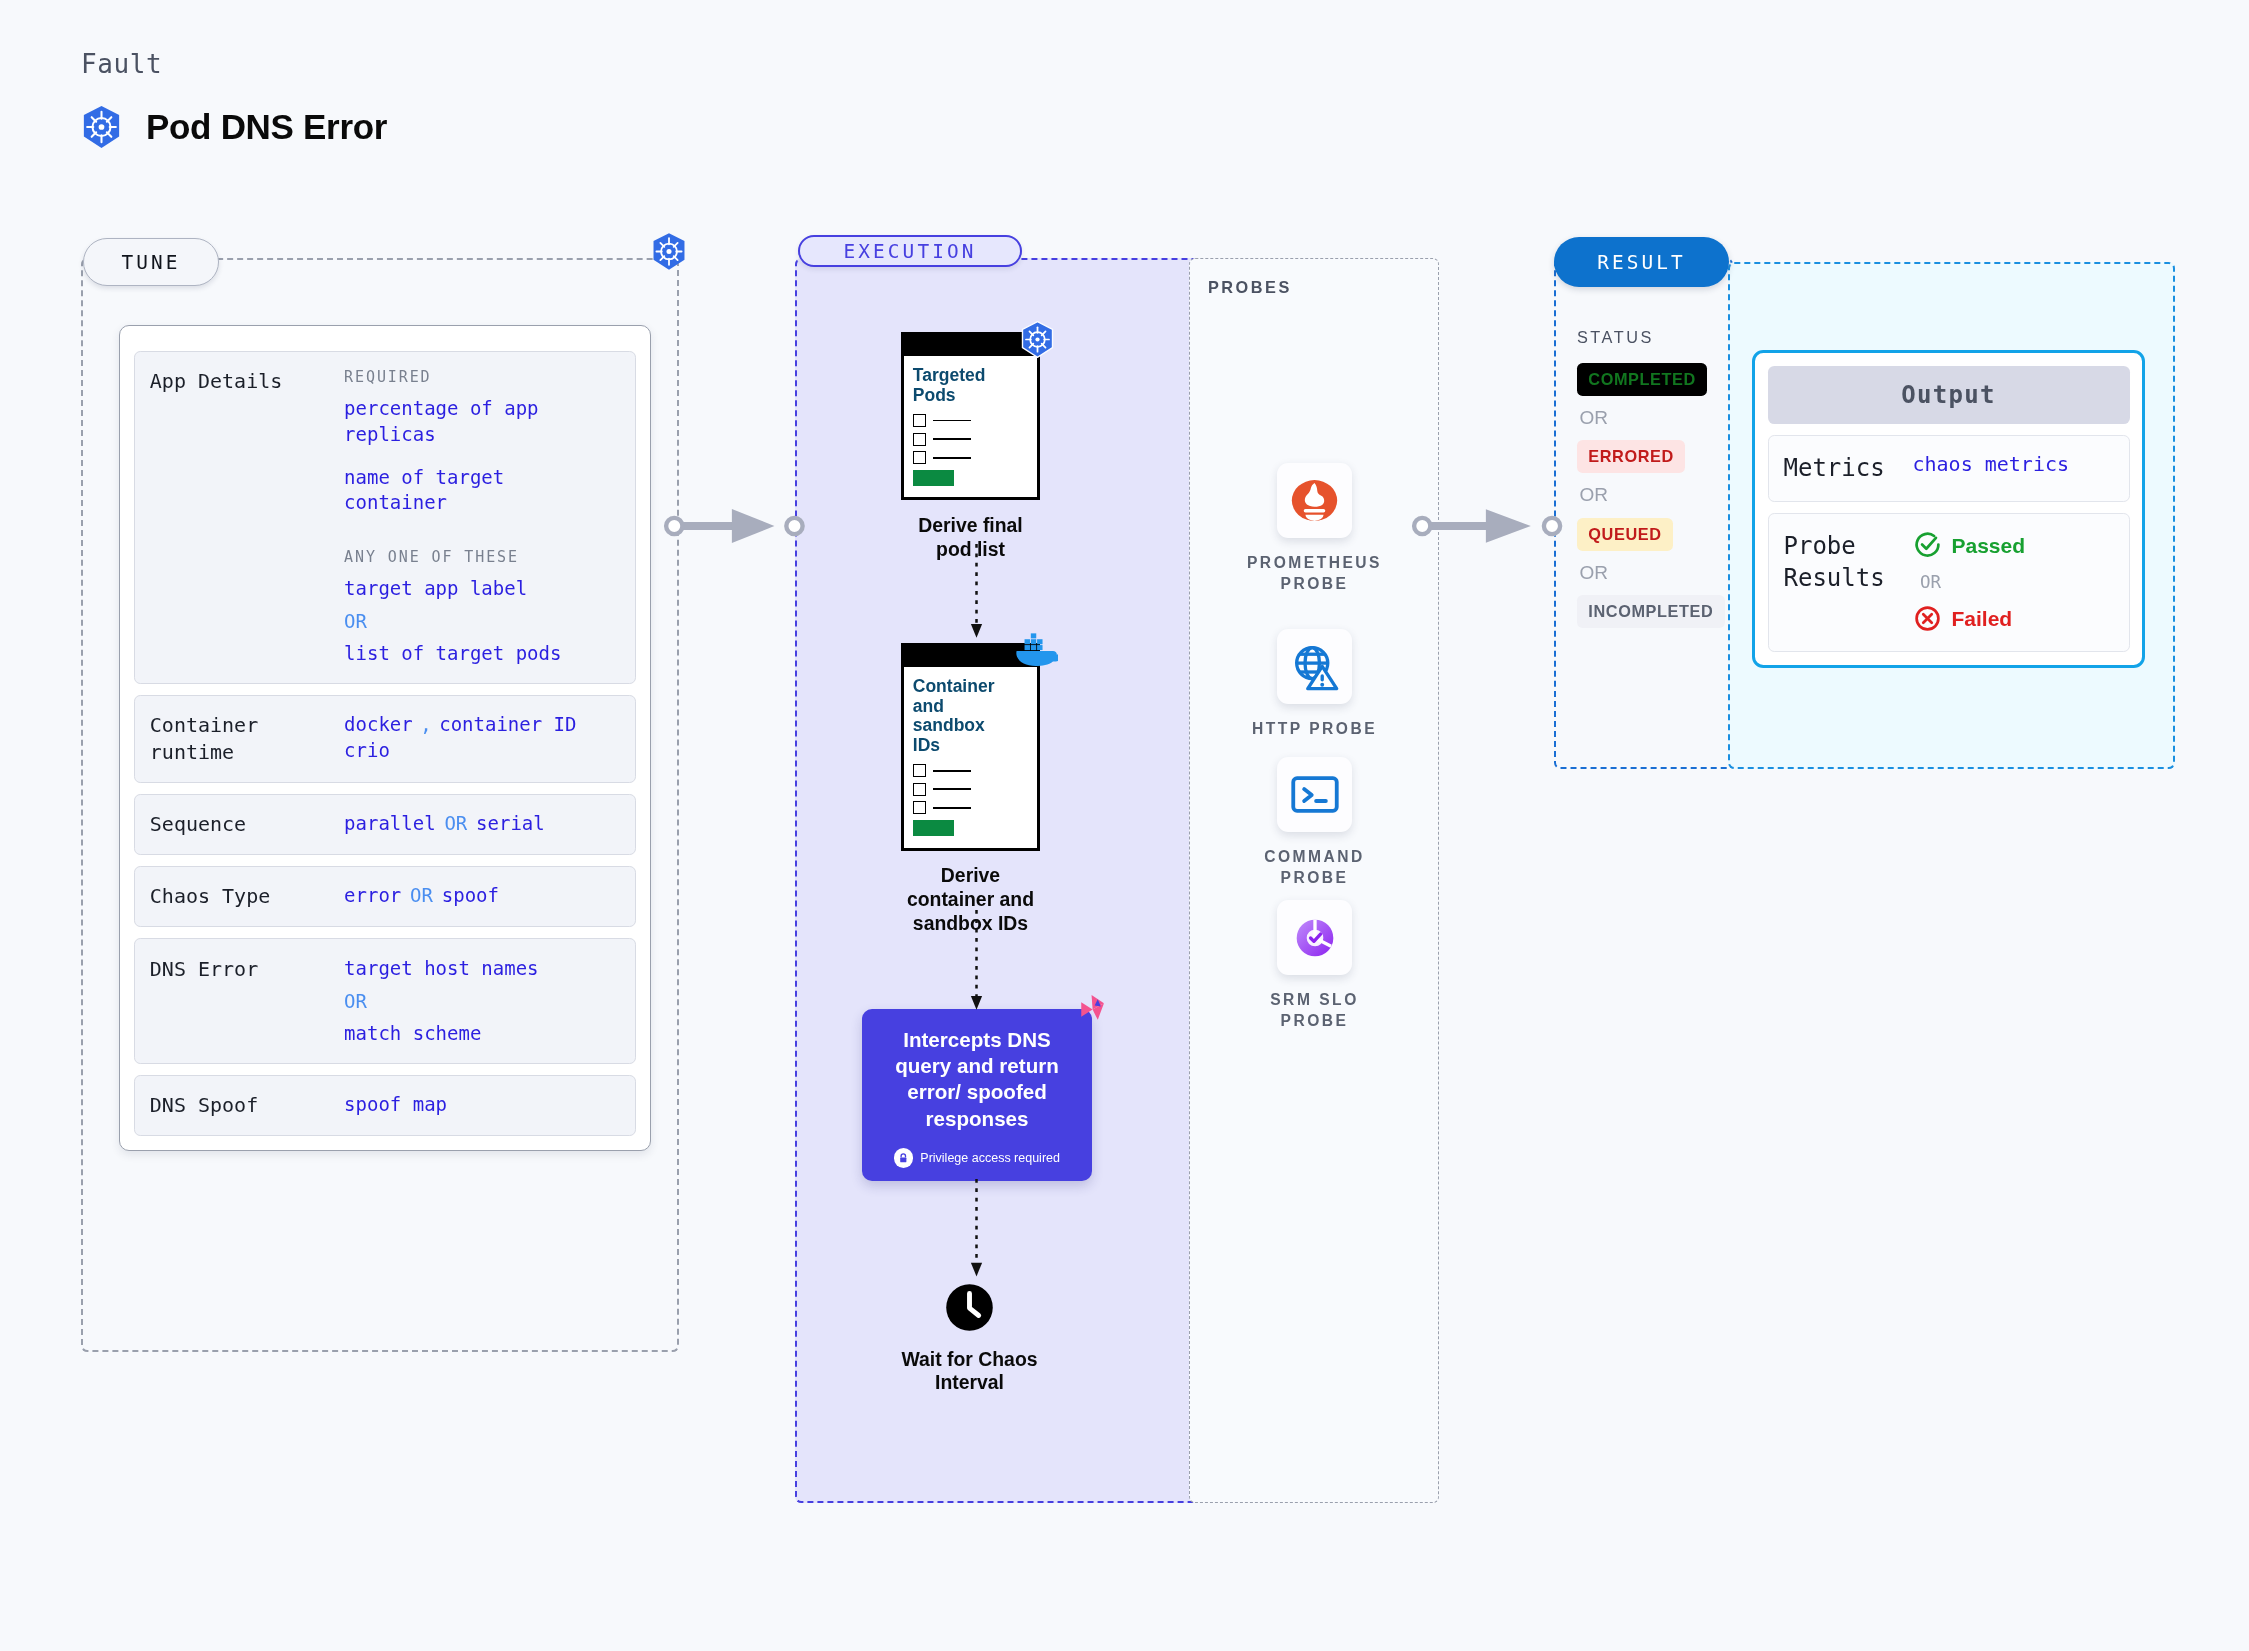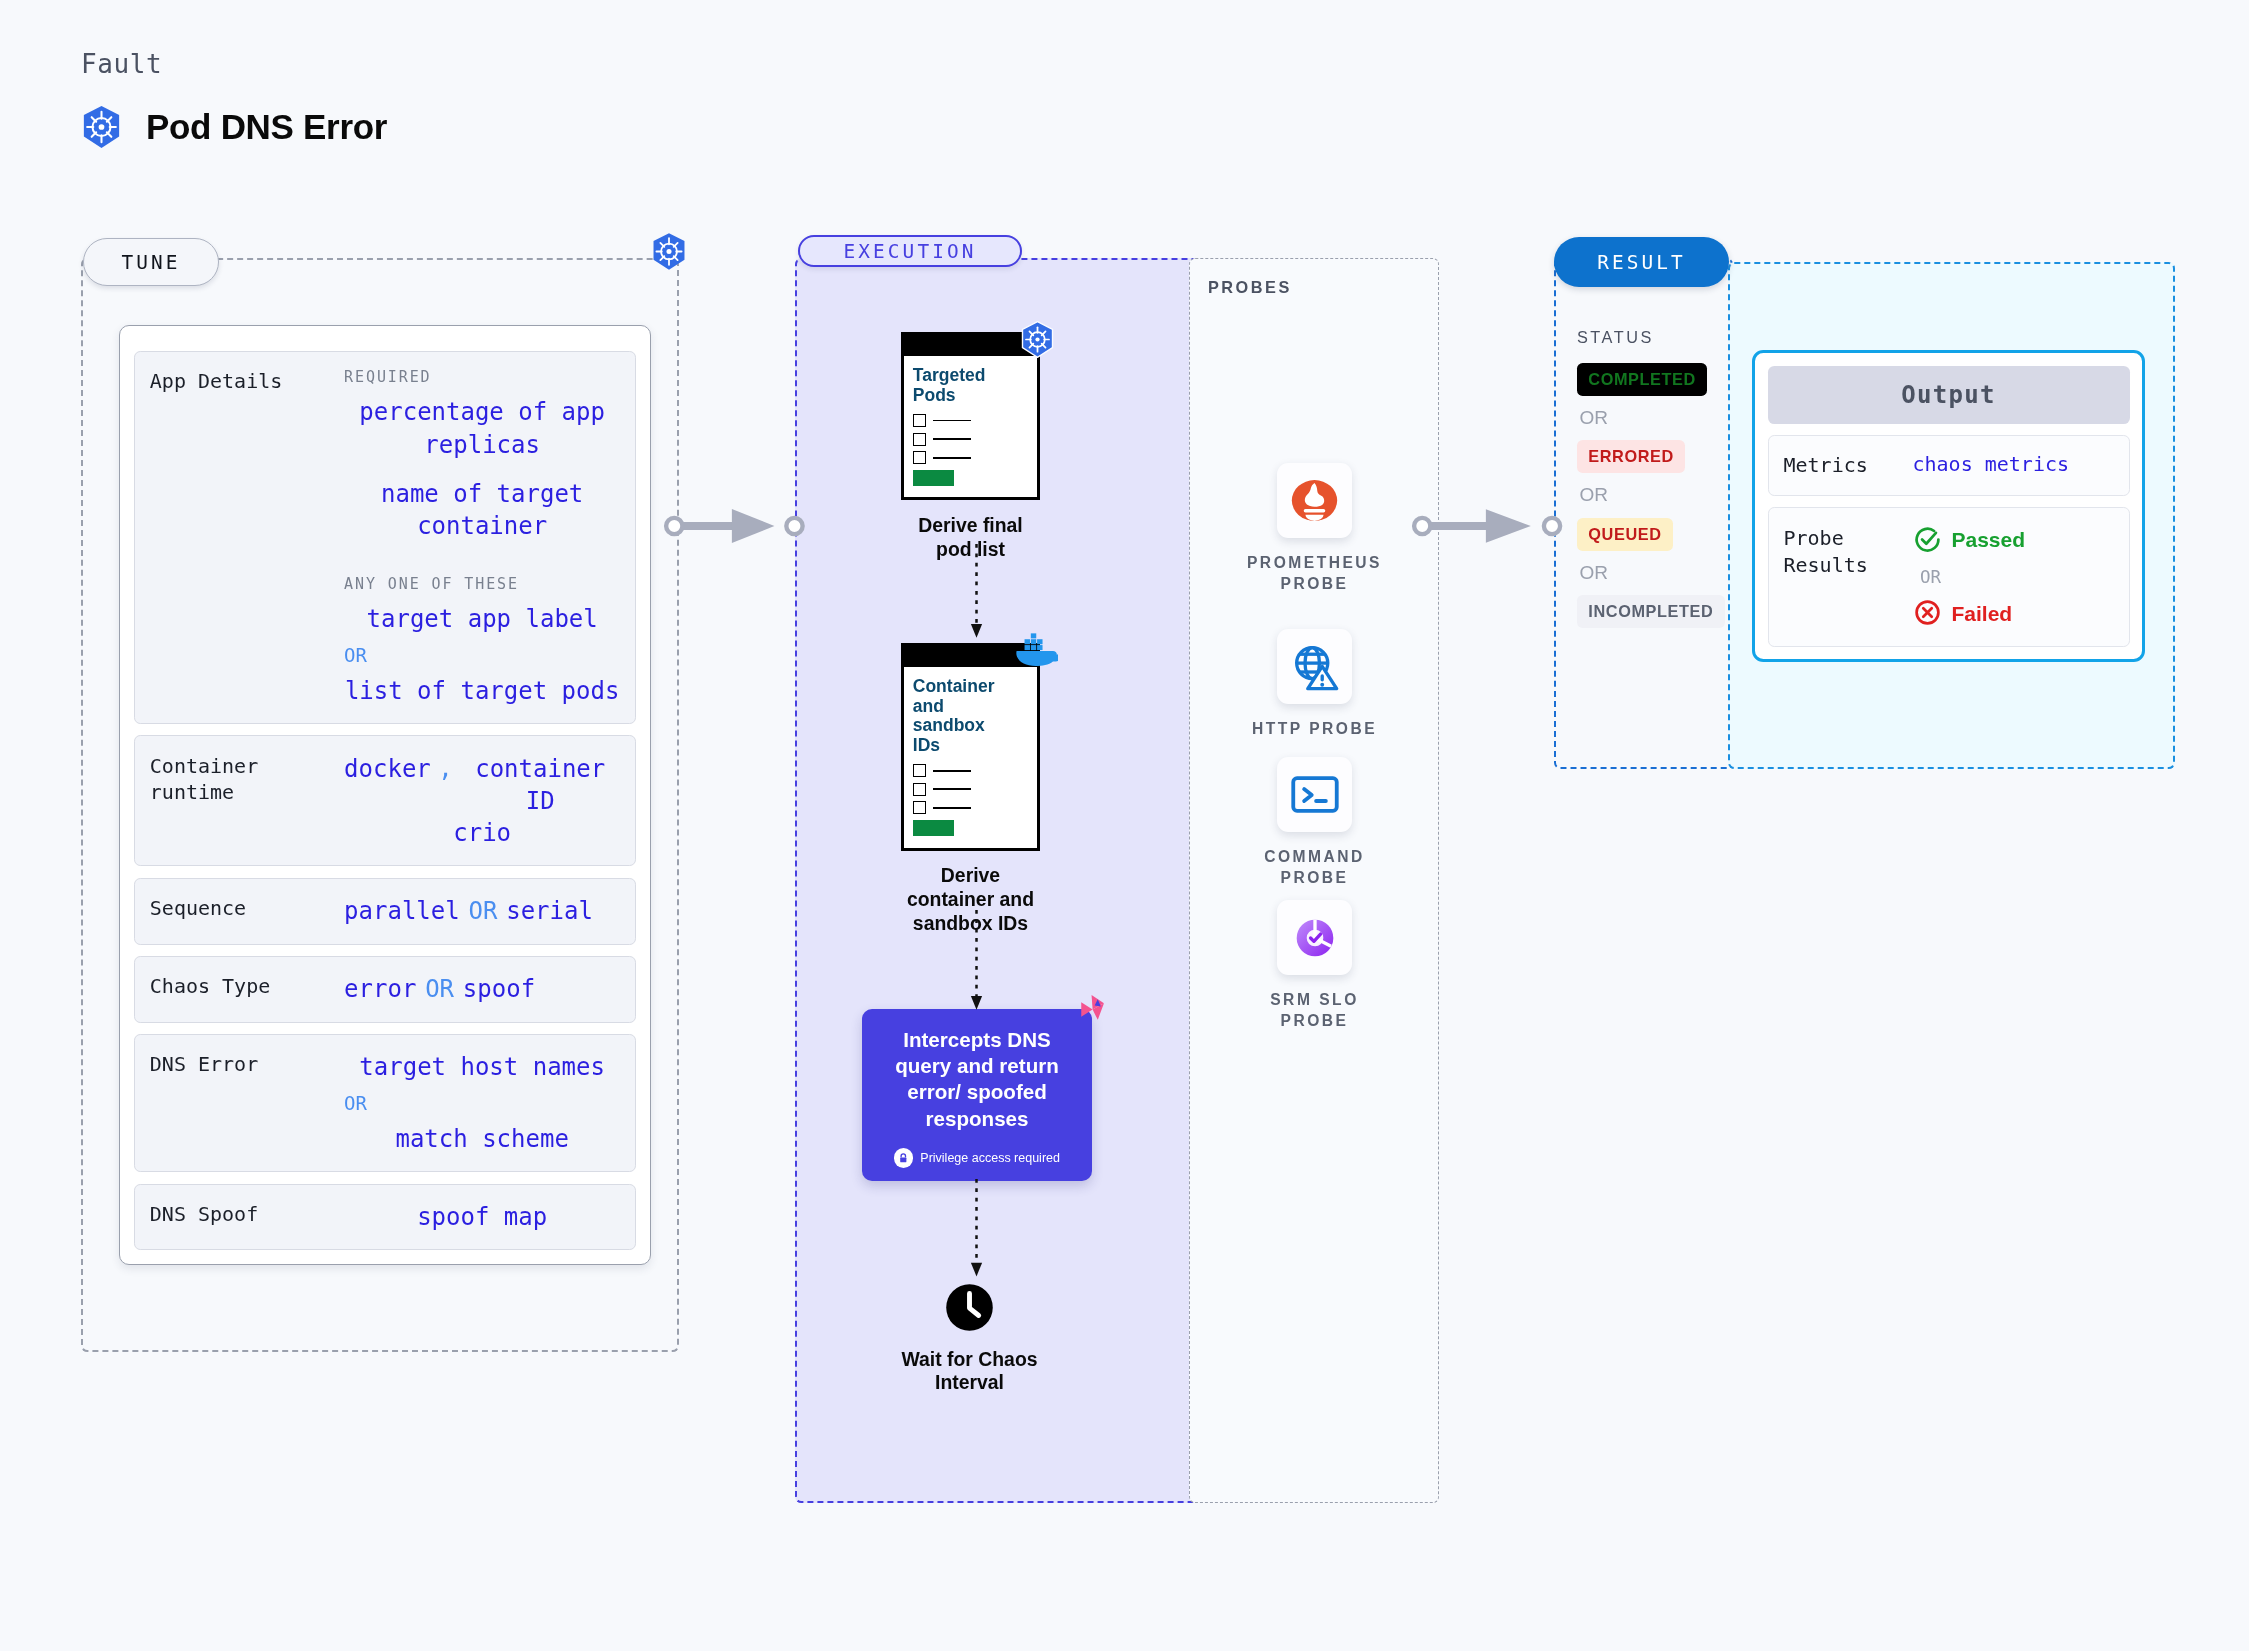--- a/index.html
+++ b/index.html
@@ -80,22 +80,22 @@
     color: #1b1f29; width: 188px; flex: none; line-height: 1.32;
     white-space: pre-line;
   }
   .ui-row-vals { flex: 1; display: flex; flex-direction: column; }
   .ui-meta {
     font-family: "DejaVu Sans Mono", monospace; font-size: 15px;
     color: #79808f; letter-spacing: 1.9px; margin-bottom: 10px;
   }
   .ui-meta.second { margin-top: 26px; }
   .v {
-    font-family: "DejaVu Sans Mono", monospace; font-size: 24px;
-    color: #2b1fe0; line-height: 1.34; margin-bottom: 6.3px; white-space: pre-line; text-align: center;
+    font-family: "DejaVu Sans Mono", monospace; font-size: 19px;
+    color: #2b1fe0; line-height: 1.34; margin-bottom: 6.3px; white-space: pre-line;
   }
   .v.tight { margin-bottom: 0; }
   .or { color: #4a8ef0; }
   .or-line {
     font-family: "DejaVu Sans Mono", monospace; font-size: 19px;
     color: #4a8ef0; margin: 8.8px 0;
   }
   .inline-row { display: flex; align-items: baseline; }
 
   
@@ -184,21 +184,21 @@
     background: #d7d9e6; border-radius: 6.3px; height: 58px;
     display: flex; align-items: center; justify-content: center;
     font-family: "DejaVu Sans Mono", monospace; font-size: 24px;
     font-weight: bold; color: #4b5262; letter-spacing: 1.3px;
   }
   .out-row {
     margin-top: 11.3px; background: #fbfcfe; border: 1.3px solid #e2e5ec;
     border-radius: 6.3px; padding: 16.3px 15px; display: flex; gap: 10px;
   }
   .out-label {
-    font-family: "DejaVu Sans Mono", monospace; font-size: 20px; color: #1b1f29;
+    font-family: "DejaVu Sans Mono", monospace; font-size: 24px; color: #1b1f29;
     width: 119px; flex: none; line-height: 1.34; white-space: pre-line;
   }
   .out-val {
     font-family: "DejaVu Sans Mono", monospace; font-size: 20px; color: #2b1fe0;
   }
   .pr-item { display: flex; align-items: center; gap: 10px; }
   .pr-text { font-size: 21px; font-weight: bold; }
   .pr-pass { color: #17a030; }
   .pr-fail { color: #e02020; }
   .pr-or { font-family:"DejaVu Sans Mono", monospace; font-size: 17.5px; color: #9aa0ad; margin: 11.3px 0 11.3px 7.5px; }

